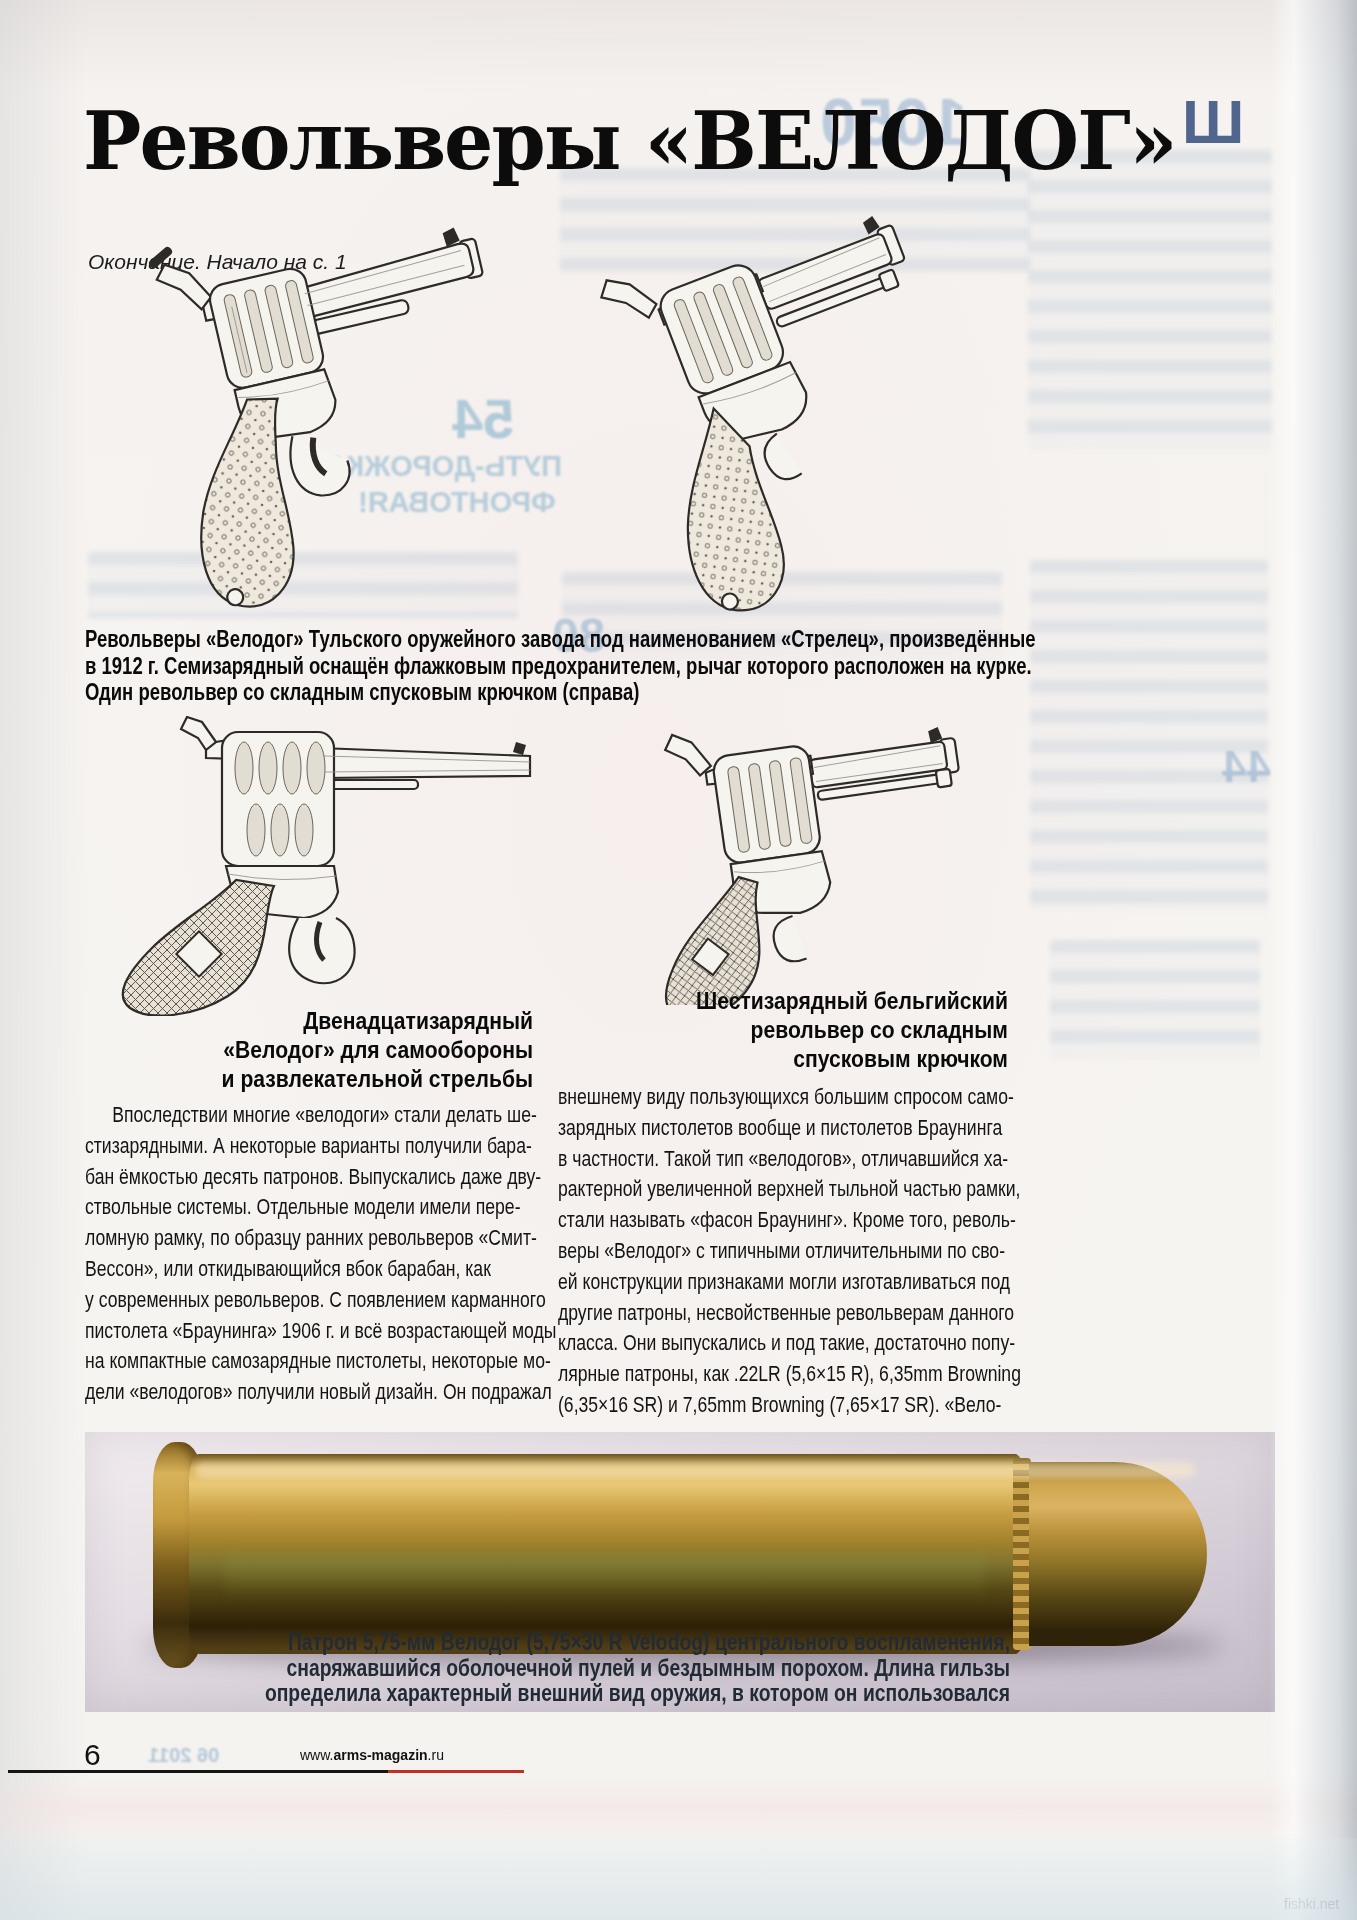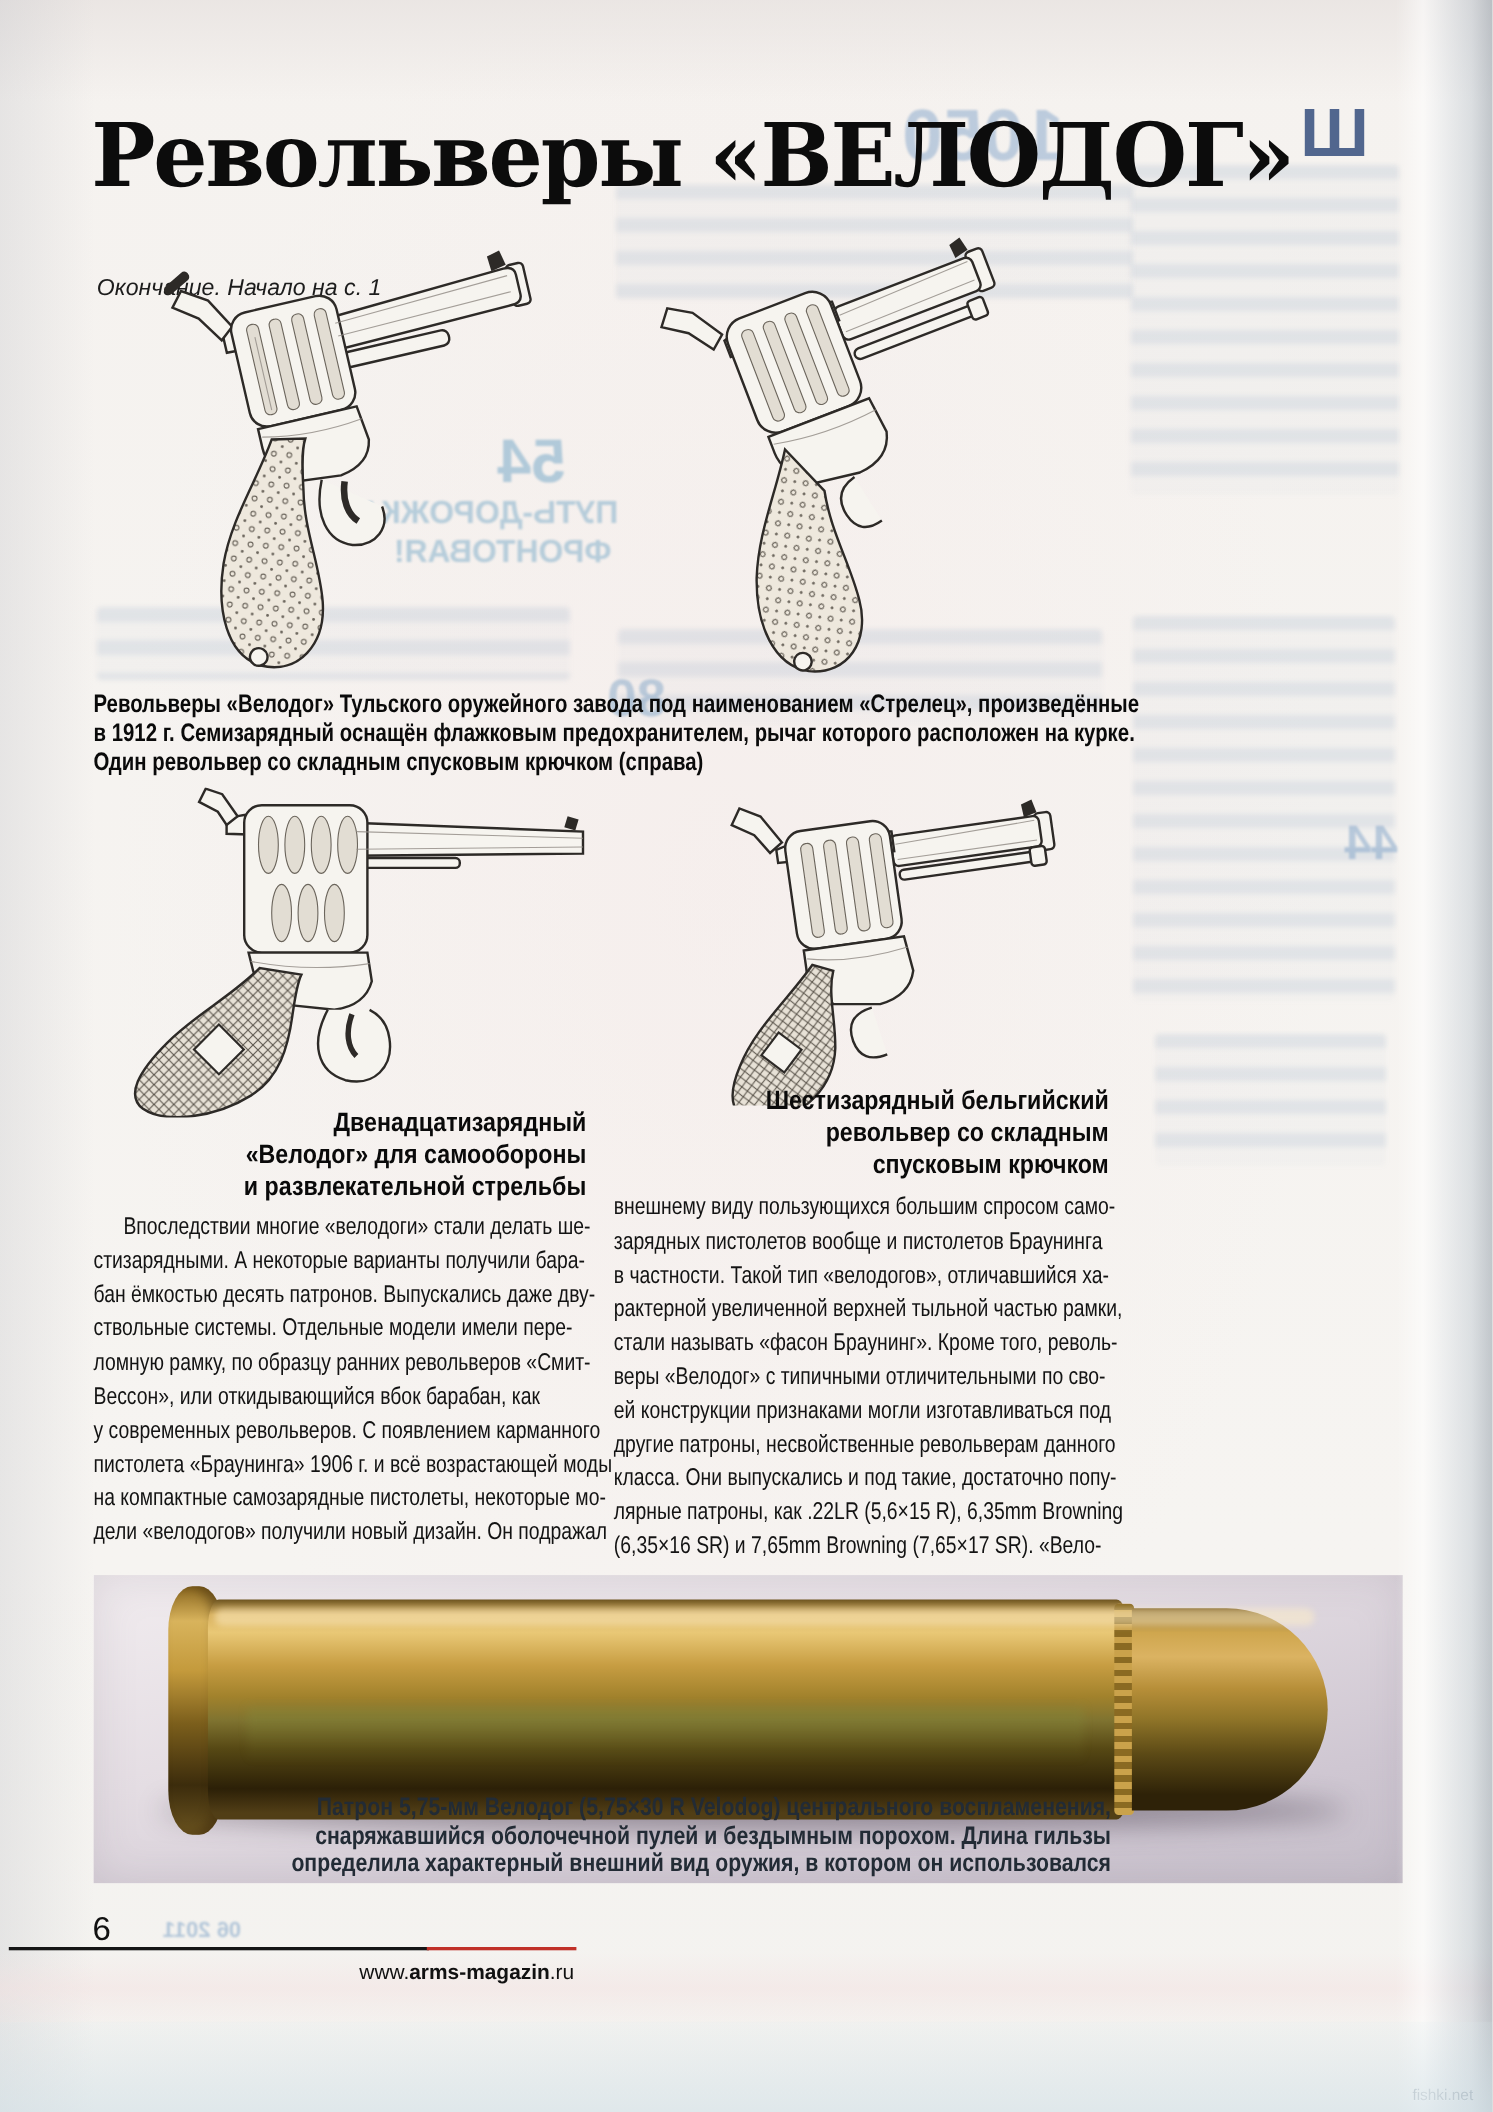--- a/index.html
+++ b/index.html
@@ -52,21 +52,21 @@
   .crimp{left:928px;top:26px;width:18px;height:192px;
          background:repeating-linear-gradient(180deg,#8a6a22 0 6px,#caa24b 6px 12px);border-radius:4px;}
   .bullet{left:944px;top:30px;width:178px;height:184px;border-radius:0 92px 92px 0/0 92px 92px 0;
           background:linear-gradient(180deg,#7a5c1e 0%,#cfa64e 12%,#dbb362 24%,#b68e38 40%,#8f7428 55%,#5c4a16 72%,#2e2208 92%);}
   .case-hl{left:110px;top:30px;width:1000px;height:16px;border-radius:8px;background:rgba(255,240,200,.5);filter:blur(3px);}
 
   
   .pageno{left:84px;top:1738px;font-size:30px;color:#111;}
   .rule{left:8px;top:1770px;height:3px;background:#151515;width:382px;}
   .rule-red{left:388px;top:1770px;height:3px;background:#c03028;width:136px;}
-  .siteurl{left:300px;top:1747px;width:222px;text-align:right;font-size:19px;color:#111;white-space:pre;margin-top:36px;}
+  .siteurl{left:300px;top:1747px;width:222px;text-align:left;font-size:14px;color:#111;white-space:pre;}
   .siteurl b{font-weight:bold;}
   .issue-ghost{left:148px;top:1744px;font-size:20px;}
   .watermark{left:1284px;top:1896px;font-size:14px;color:#8d959d;text-shadow:0 1px 0 rgba(255,255,255,.7);}
 
   svg .metal{fill:#f6f4ef;stroke:#2d2a27;stroke-width:2.2;}
   svg .lines{stroke:#96908a;stroke-width:1;fill:none;opacity:.85;}
   svg .dark{fill:#2d2a27;}
 </style>
 </head>
 <body>

